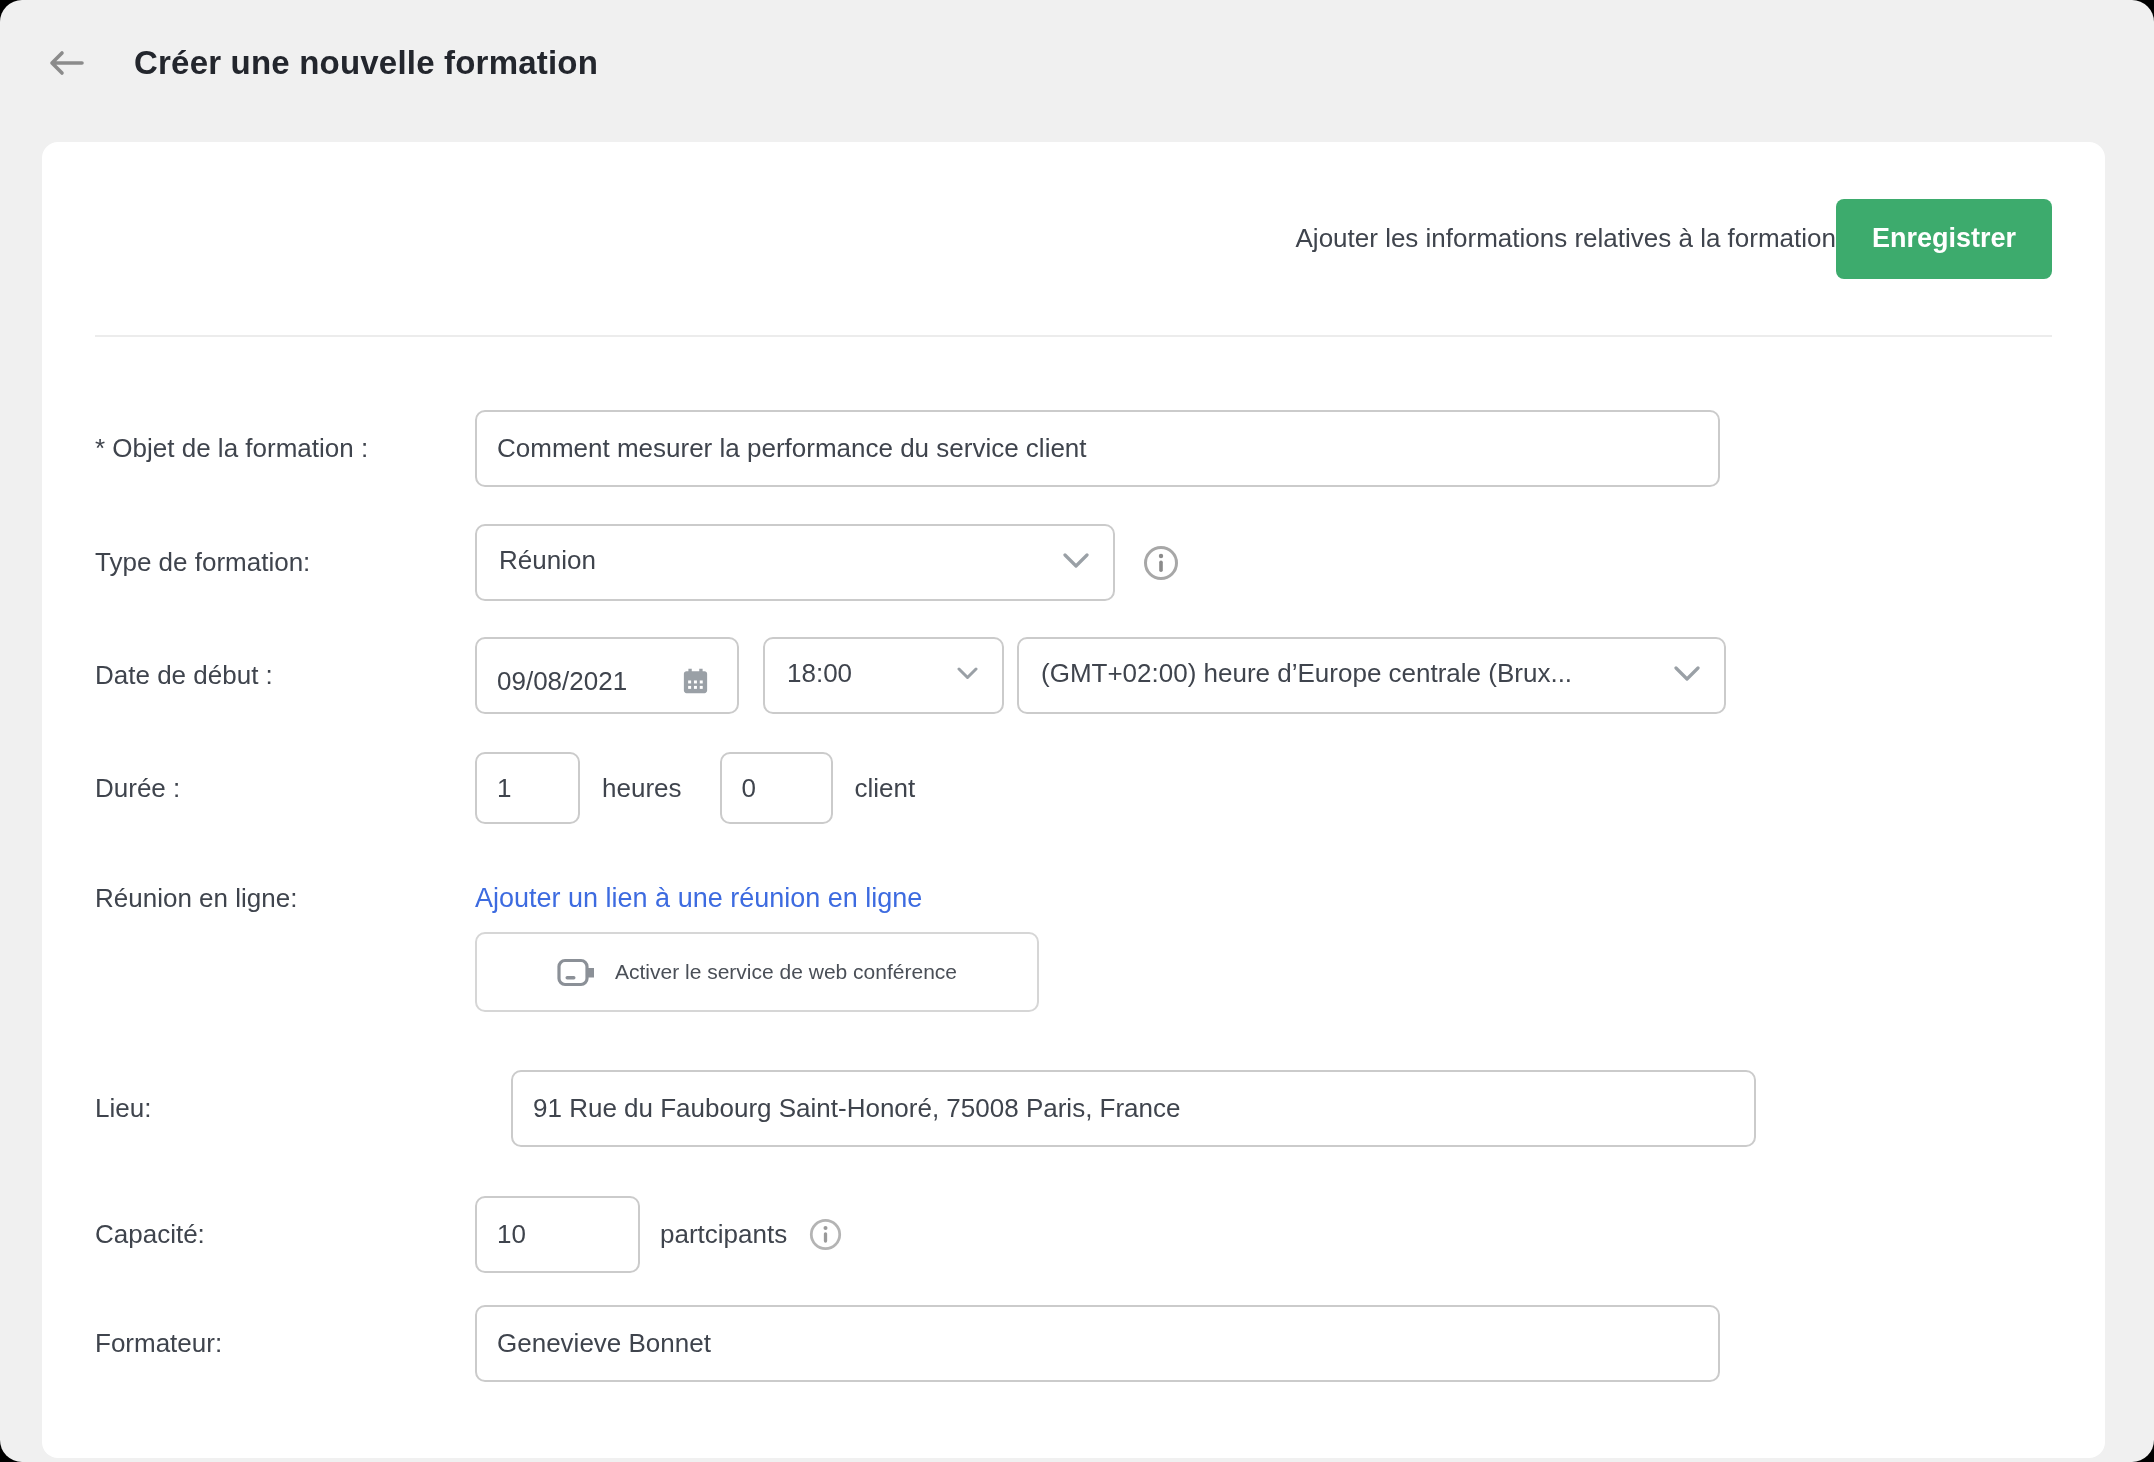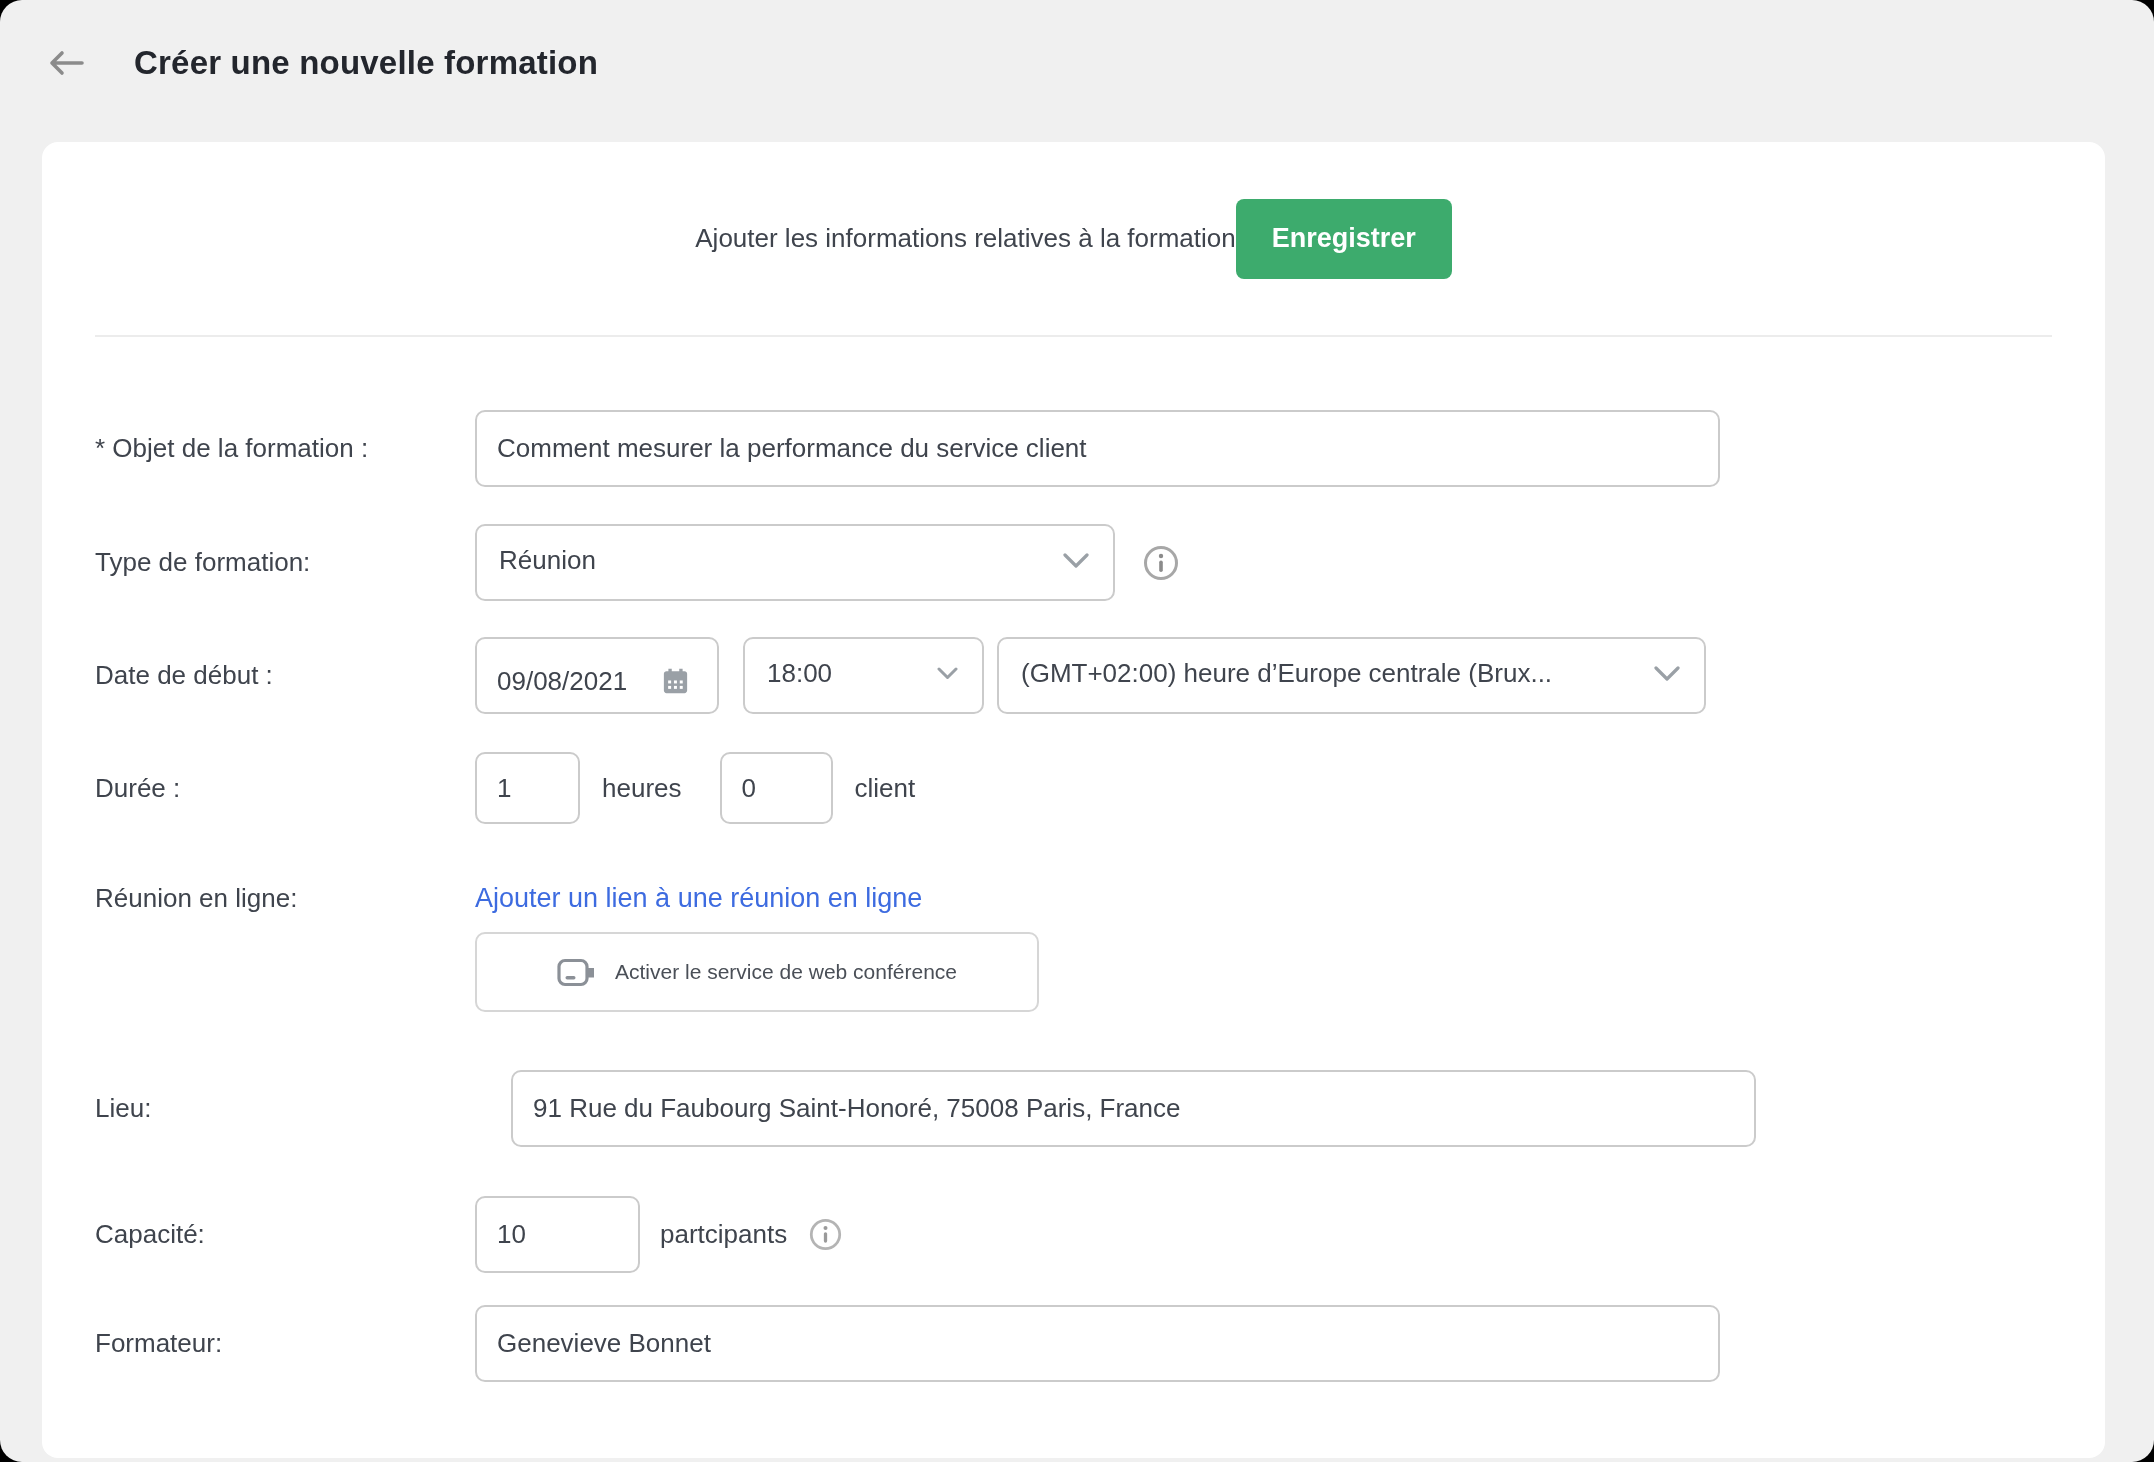--- a/index.html
+++ b/index.html
@@ -31,21 +31,21 @@
   }
   
   .card {
     position: absolute; left: 42px; top: 142px;
     width: 2063px; height: 1316px;
     background: #ffffff; border-radius: 16px;
     padding: 0 53px;
   }
   .card-header {
     height: 195px;
-    display: flex; align-items: center; justify-content: center;
+    display: flex; align-items: center; justify-content: flex-end;
     border-bottom: 2px solid #ececec;
   }
   .card-subtitle { font-size: 26px; color: #3f444d; }
   .save-btn {
     width: 216px; height: 80px;
     border: none; border-radius: 8px;
     background: #3dab6d; color: #ffffff;
     font-size: 27px; font-weight: bold;
     font-family: "Liberation Sans", sans-serif;
     cursor: pointer;
@@ -67,21 +67,21 @@
   .select {
     display: flex; align-items: center; justify-content: space-between;
     padding: 0 24px 4px 22px; cursor: pointer;
   }
   .row-objet .ctl { width: 1245px; }
   .row-type { margin-top: 37px; }
   .row-type .select { width: 640px; }
   .row-type .info-wrap { margin-left: 28px; }
   .row-date { margin-top: 36px; }
   .date-field {
-    width: 244px; display: flex; align-items: center;
+    width: 264px; display: flex; align-items: center;
     justify-content: space-between; padding: 12px 26px 0 20px; cursor: pointer;
   }
   .time-select { width: 241px; margin-left: 24px; }
   .tz-select { width: 709px; margin-left: 13px; }
   .tz-select .select-value {
     white-space: nowrap; overflow: hidden; max-width: 620px;
   }
   .row-duree { margin-top: 38px; }
   .row-duree .ctl { height: 72px; }
   .duree-hours { width: 105px; }

